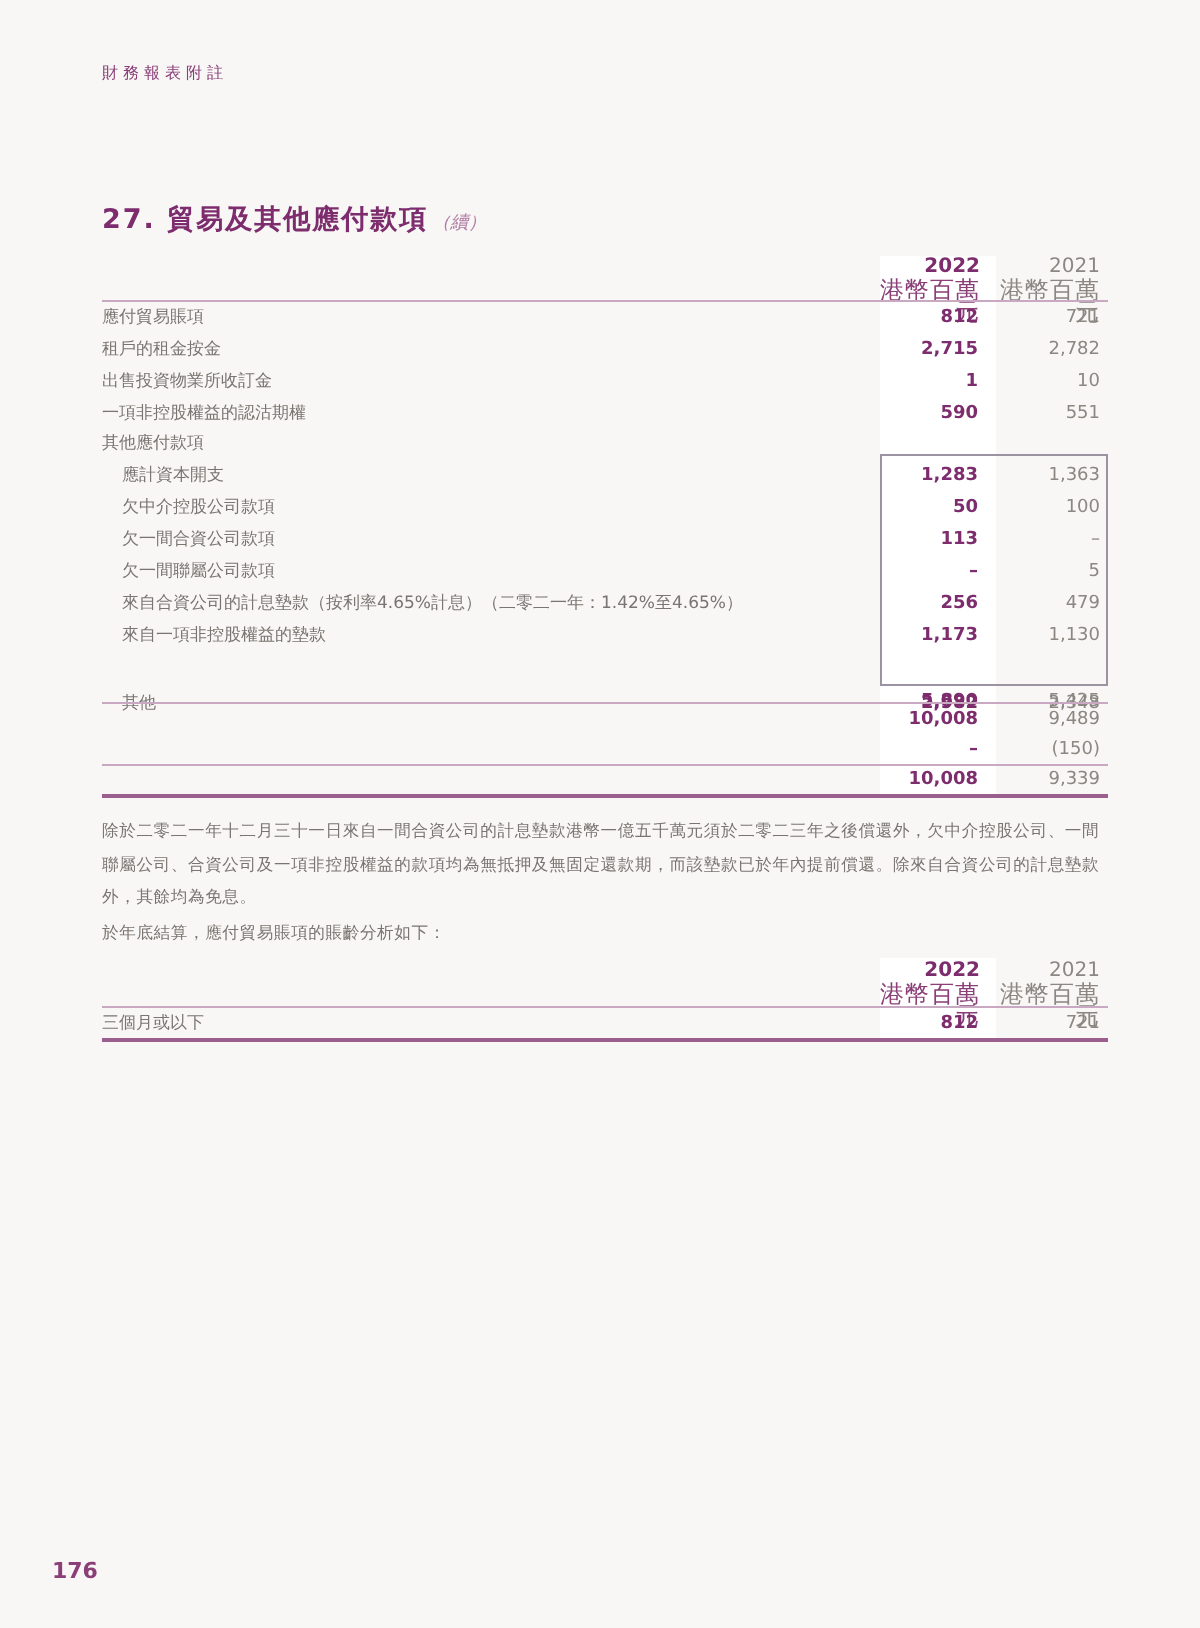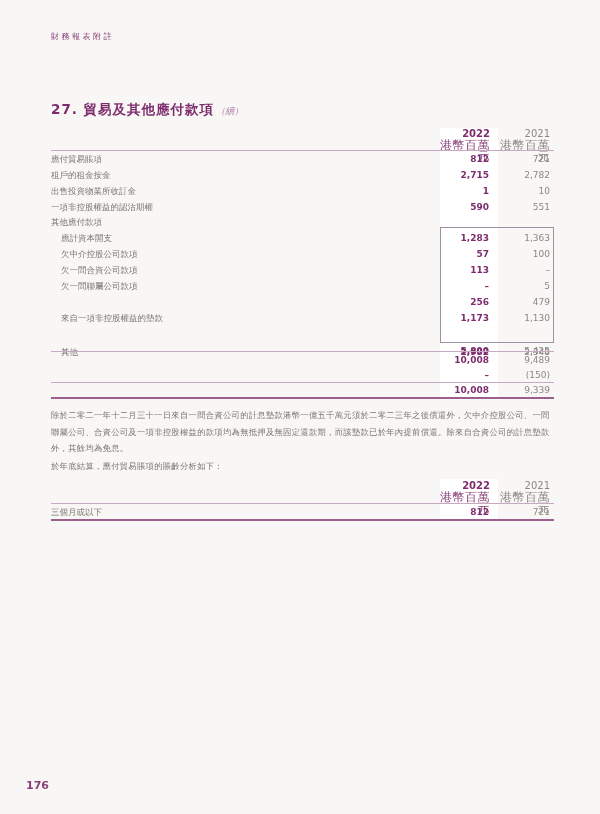--- a/index.html
+++ b/index.html
@@ -94,34 +94,35 @@
 
 <div class="box"></div>
 
 <div class="row" style="top:230px;">
   <span class="label indent">應計資本開支</span>
   <span class="v22">1,283</span>
   <span class="v21">1,363</span>
 </div>
 <div class="row" style="top:246px;">
   <span class="label indent">欠中介控股公司款項</span>
-  <span class="v22">57</span>
+  <span class="v22">50</span>
   <span class="v21">100</span>
 </div>
 <div class="row" style="top:262px;">
   <span class="label indent">欠一間合資公司款項</span>
   <span class="v22">113</span>
   <span class="v21">–</span>
 </div>
 <div class="row" style="top:278px;">
   <span class="label indent">欠一間聯屬公司款項</span>
   <span class="v22">–</span>
   <span class="v21">5</span>
 </div>
 <div class="row" style="top:294px;">
+  <span class="label indent">來自合資公司的計息墊款（按利率4.65%計息）（二零二一年：1.42%至4.65%）</span>
   <span class="v22">256</span>
   <span class="v21">479</span>
 </div>
 <div class="row" style="top:310px;">
   <span class="label indent">來自一項非控股權益的墊款</span>
   <span class="v22">1,173</span>
   <span class="v21">1,130</span>
 </div>
 <div class="row" style="top:344px;">
   <span class="label indent">其他</span>

